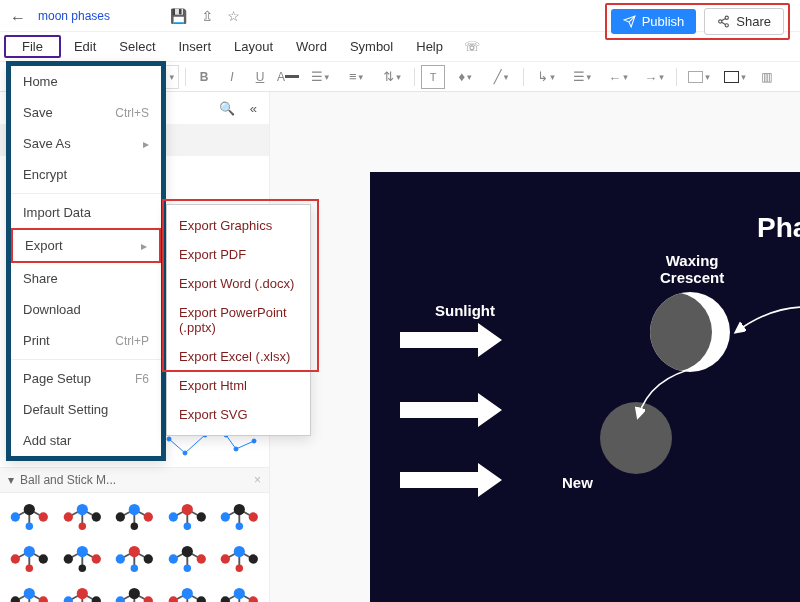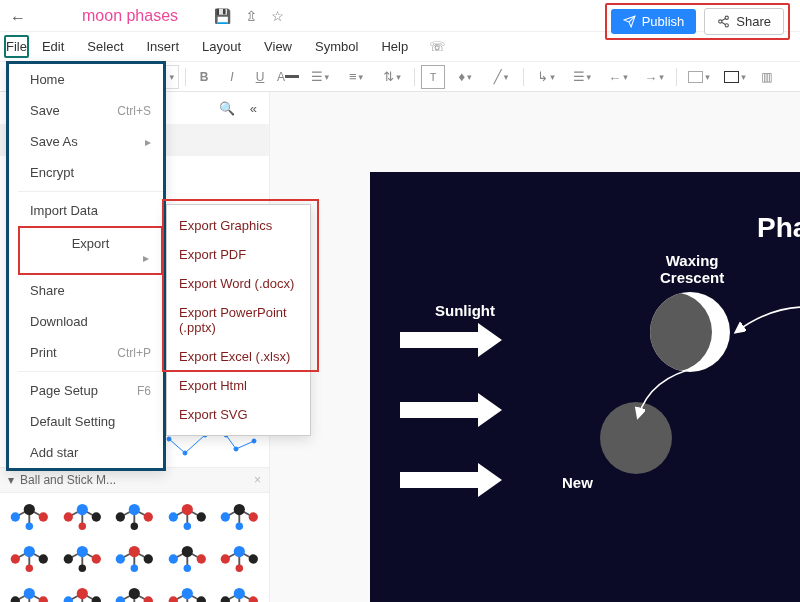--- a/index.html
+++ b/index.html
@@ -16,21 +16,21 @@
   }
   .topbar {
     height: 32px;
     display: flex;
     align-items: center;
     padding: 0 10px;
     gap: 12px;
     border-bottom: 1px solid #f0f0f0;
   }
   .back-ico { font-size: 16px; color: #555; cursor: pointer; }
-  .doc-title { flex: 0 0 auto; font-size: 16px; color: #ec4899; min-width: 120px; margin-left: 44px; }
+  .doc-title { flex: 0 0 auto; font-size: 12px; color: #1d4ed8; min-width: 120px; }
   .top-icons { display: flex; gap: 14px; color: #777; }
   .top-icons span { cursor: pointer; font-size: 14px; }
   .top-right {
     position: absolute; right: 10px; top: 3px;
     display: flex; gap: 8px; align-items: center;
     border: 2px solid #d83535; padding: 3px 4px; border-radius: 2px;
   }
   .btn-publish {
     background: #2386ff; color: #fff; border: none; border-radius: 3px;
     padding: 5px 12px; font-size: 13px; display: flex; gap: 6px; align-items: center;
@@ -39,21 +39,21 @@
   .btn-share {
     background: #fff; color: #333; border: 1px solid #ccc; border-radius: 3px;
     padding: 5px 12px; font-size: 13px; display: flex; gap: 6px; align-items: center;
     cursor: pointer;
   }
   .menubar {
     height: 30px; display: flex; align-items: center; padding: 0 4px;
     gap: 3px; border-bottom: 1px solid #eee;
   }
   .menuitem { padding: 4px 10px; cursor: pointer; border-radius: 2px; }
-  .menuitem.active { border: 2px solid #0f766e; padding: 2px 0; }
+  .menuitem.active { border: 2px solid #4c1d95; padding: 2px 16px; }
   .mi-glasses { color: #888; padding: 4px 8px; }
   .toolbar {
     height: 30px; border-bottom: 1px solid #e5e5e5; display: flex; align-items: center;
     padding: 0 10px; gap: 4px; color: #888; overflow: hidden;
   }
   .tbbtn { width: 24px; height: 24px; display: inline-flex; align-items: center; justify-content: center; cursor: pointer; font-size: 12px; }
   .tbsep { width: 1px; height: 18px; background: #e0e0e0; margin: 0 2px; }
   .tbdrop { display: inline-flex; align-items: center; gap: 2px; min-width: 32px; height: 24px; padding: 0 4px; cursor: pointer; justify-content: center;}
   .tiny-sq { width: 15px; height: 12px; border: 1px solid #aaa; background: #fff; }
   .caret { font-size: 9px; color: #888; }
@@ -103,31 +103,30 @@
   .arrow-right:after {
     content: ""; position: absolute; right: -22px; top: -9px;
     border-left: 24px solid #fff; border-top: 17px solid transparent; border-bottom: 17px solid transparent;
   }
   .moon { position: absolute; width: 72px; height: 72px; border-radius: 50%; background: #5a5a5a; }
   .curve-arrow { position: absolute; fill: none; stroke: #fff; stroke-width: 1.6; }
 
   
   .file-menu {
     position: absolute; left: 6px; top: 61px; width: 160px;
-    background: #fff; border: 3px solid #0c4a6e; box-shadow: 0 4px 12px rgba(0,0,0,0.12);
+    background: #fff; border: 5px solid #0c4a6e; box-shadow: 0 4px 12px rgba(0,0,0,0.12);
     z-index: 50;
-    padding-left: 9px;
   }
   .fm-item {
     padding: 8px 12px; display: flex; align-items: center; cursor: pointer;
     font-size: 13px; color: #444;
   }
   .fm-item .hint { margin-left: auto; color: #999; font-size: 12px; }
   .fm-sep { height: 1px; background: #eee; margin: 3px 0; }
-  .fm-item.exp { border: 2px solid #d83535; background: #fff; flex-direction: column; }
+  .fm-item.exp { border: 2px solid #d83535; background: #fff; }
   .submenu {
     position: absolute; left: 166px; top: 204px; width: 145px;
     background: #fff; border: 1px solid #ccc; box-shadow: 0 4px 12px rgba(0,0,0,0.12);
     z-index: 51; padding: 6px 0;
   }
   .submenu-wrap {
     position: absolute; left: 162px; top: 199px; width: 157px; height: 173px;
     border: 2px solid #d83535; z-index: 52; pointer-events: none;
   }
   .sm-item { padding: 7px 12px; font-size: 13px; color: #7f1d1d; cursor: pointer; }
@@ -162,21 +161,21 @@
     </button>
   </div>
 </div>
 
 <div class="menubar">
   <span class="menuitem active">File</span>
   <span class="menuitem">Edit</span>
   <span class="menuitem">Select</span>
   <span class="menuitem">Insert</span>
   <span class="menuitem">Layout</span>
-  <span class="menuitem">View</span>
+  <span class="menuitem">Word</span>
   <span class="menuitem">Symbol</span>
   <span class="menuitem">Help</span>
   <span class="mi-glasses">☏</span>
 </div>
 
 <div class="toolbar">
   <span class="tbdrop">↶<span class="caret">▾</span></span>
   <span class="tbbtn">↷</span>
   <span class="tbsep"></span>
   <span class="tbdrop" style="min-width:60px;border:1px solid #ddd;background:#fff;">

